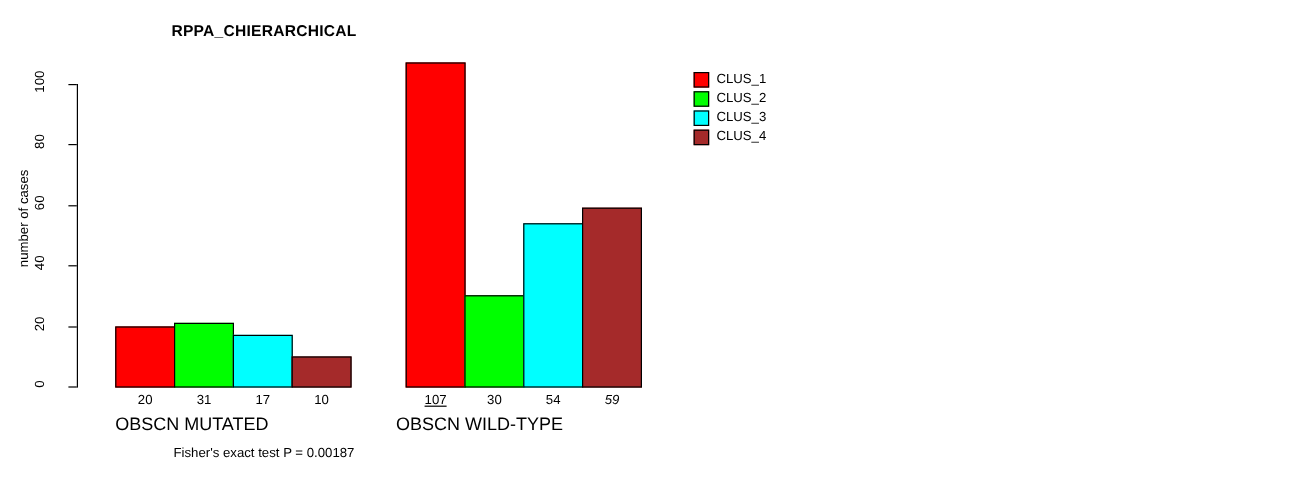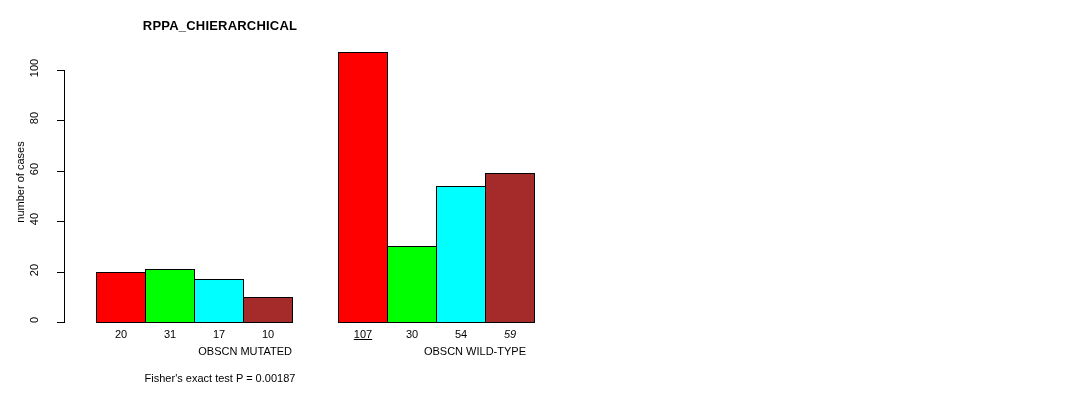--- a/index.html
+++ b/index.html
@@ -83,22 +83,22 @@
 
   .bar-value-label {
     position: absolute;
     font-size: 11px;
     text-align: center;
     white-space: nowrap;
   }
 
   .group-label {
     position: absolute;
-    font-size: 11px;
-    text-align: right;
+    font-size: 15px;
+    text-align: left;
     white-space: nowrap;
   }
 
   
   .legend {
     position: absolute;
     left: 578px;
     top: 58px;
   }
   .legend-row {
@@ -168,16 +168,36 @@
       <div class="bar-value-label" style="left: 338px; top: 328px; width: 50px; text-decoration: underline;">107</div>
       <div class="bar" style="left: 387px; top: 246.4px; width: 50px; height: 76.6px; background: rgb(0, 255, 0);"></div>
       <div class="bar-value-label" style="left: 387px; top: 328px; width: 50px;">30</div>
       <div class="bar" style="left: 436px; top: 185.92px; width: 50px; height: 137.08px; background: rgb(0, 255, 255);"></div>
       <div class="bar-value-label" style="left: 436px; top: 328px; width: 50px;">54</div>
       <div class="bar" style="left: 485px; top: 173.32px; width: 50px; height: 149.68px; background: rgb(165, 42, 42);"></div>
       <div class="bar-value-label" style="left: 485px; top: 328px; width: 50px; font-style: italic;">59</div>
       <div class="group-label" style="left: 330px; top: 345px; width: 196px;">OBSCN WILD-TYPE</div>
     </div>
 
+  <div class="legend">
+    <div id="legend-rows">
+        <div class="legend-row">
+          <span class="legend-swatch" style="background: rgb(255, 0, 0);"></span>
+          <span class="legend-label">CLUS_1</span>
+        </div>
+        <div class="legend-row">
+          <span class="legend-swatch" style="background: rgb(0, 255, 0);"></span>
+          <span class="legend-label">CLUS_2</span>
+        </div>
+        <div class="legend-row">
+          <span class="legend-swatch" style="background: rgb(0, 255, 255);"></span>
+          <span class="legend-label">CLUS_3</span>
+        </div>
+        <div class="legend-row">
+          <span class="legend-swatch" style="background: rgb(165, 42, 42);"></span>
+          <span class="legend-label">CLUS_4</span>
+        </div>
+      </div>
+  </div>
 
   <div class="footer-note">Fisher's exact test P = 0.00187</div>
 
 </div>
 
 </body></html>

